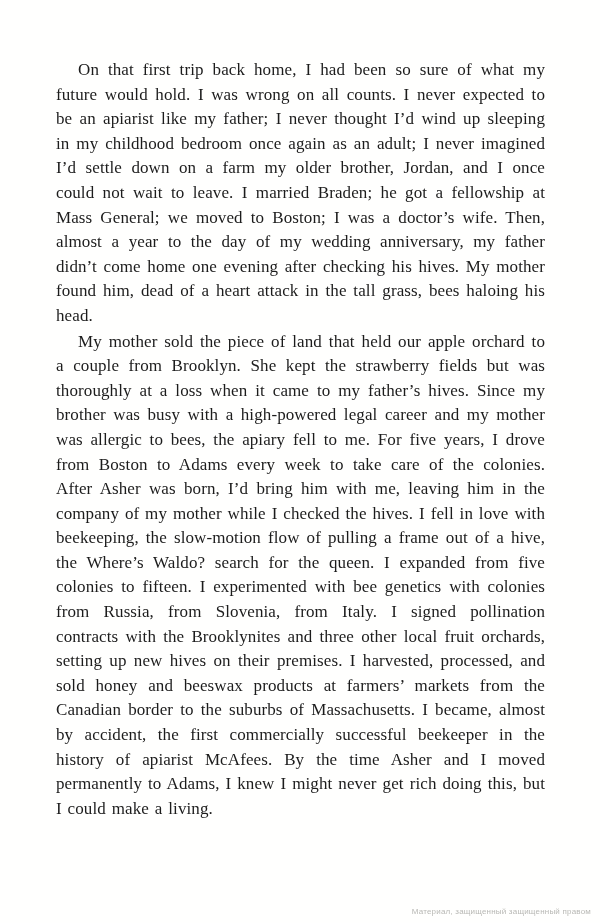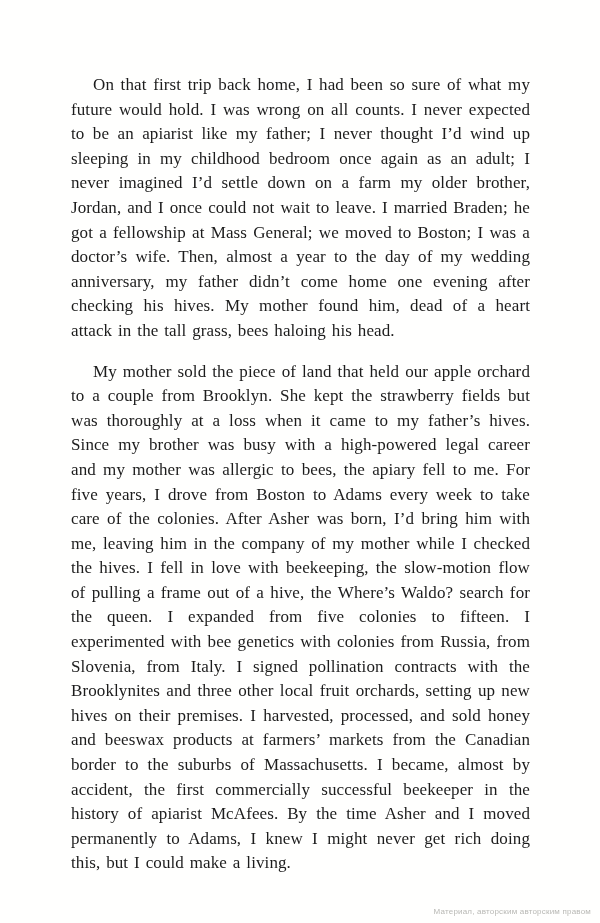--- a/index.html
+++ b/index.html
@@ -15,21 +15,21 @@
     overflow: hidden;
     font-family: "Liberation Serif", "DejaVu Serif", serif;
   }
   .text-block {
     position: absolute;
     top: 57px;
     left: 55px;
     width: 491px;
   }
   .text-block p {
-    margin: 16px;
+    margin: 1px;
     padding: 0;
     text-indent: 22px;
     font-size: 17px;
     line-height: 24.6px;
     letter-spacing: 0.1px;
     word-spacing: 1.5px;
     text-align: justify;
     color: #1c1c1c;
   }
   .watermark {
@@ -44,14 +44,14 @@
   }
 </style>
 </head>
 <body>
 
 <div class="page">
   <div class="text-block">
     <p>On that first trip back home, I had been so sure of what my future would hold. I was wrong on all counts. I never expected to be an apiarist like my father; I never thought I’d wind up sleeping in my childhood bedroom once again as an adult; I never imagined I’d settle down on a farm my older brother, Jordan, and I once could not wait to leave. I married Braden; he got a fellowship at Mass General; we moved to Boston; I was a doctor’s wife. Then, almost a year to the day of my wedding anniversary, my father didn’t come home one evening after checking his hives. My mother found him, dead of a heart attack in the tall grass, bees haloing his head.</p>
     <p>My mother sold the piece of land that held our apple orchard to a couple from Brooklyn. She kept the strawberry fields but was thoroughly at a loss when it came to my father’s hives. Since my brother was busy with a high-powered legal career and my mother was allergic to bees, the apiary fell to me. For five years, I drove from Boston to Adams every week to take care of the colonies. After Asher was born, I’d bring him with me, leaving him in the company of my mother while I checked the hives. I fell in love with beekeeping, the slow-motion flow of pulling a frame out of a hive, the Where’s Waldo? search for the queen. I expanded from five colonies to fifteen. I experimented with bee genetics with colonies from Russia, from Slovenia, from Italy. I signed pollination contracts with the Brooklynites and three other local fruit orchards, setting up new hives on their premises. I harvested, processed, and sold honey and beeswax products at farmers’ markets from the Canadian border to the suburbs of Massachusetts. I became, almost by accident, the first commercially successful beekeeper in the history of apiarist McAfees. By the time Asher and I moved permanently to Adams, I knew I might never get rich doing this, but I could make a living.</p>
   </div>
-  <div class="watermark">Материал, авторским авторским правом</div>
+  <div class="watermark">Материал, защищенный защищенный правом</div>
 </div>
 
 </body></html>

